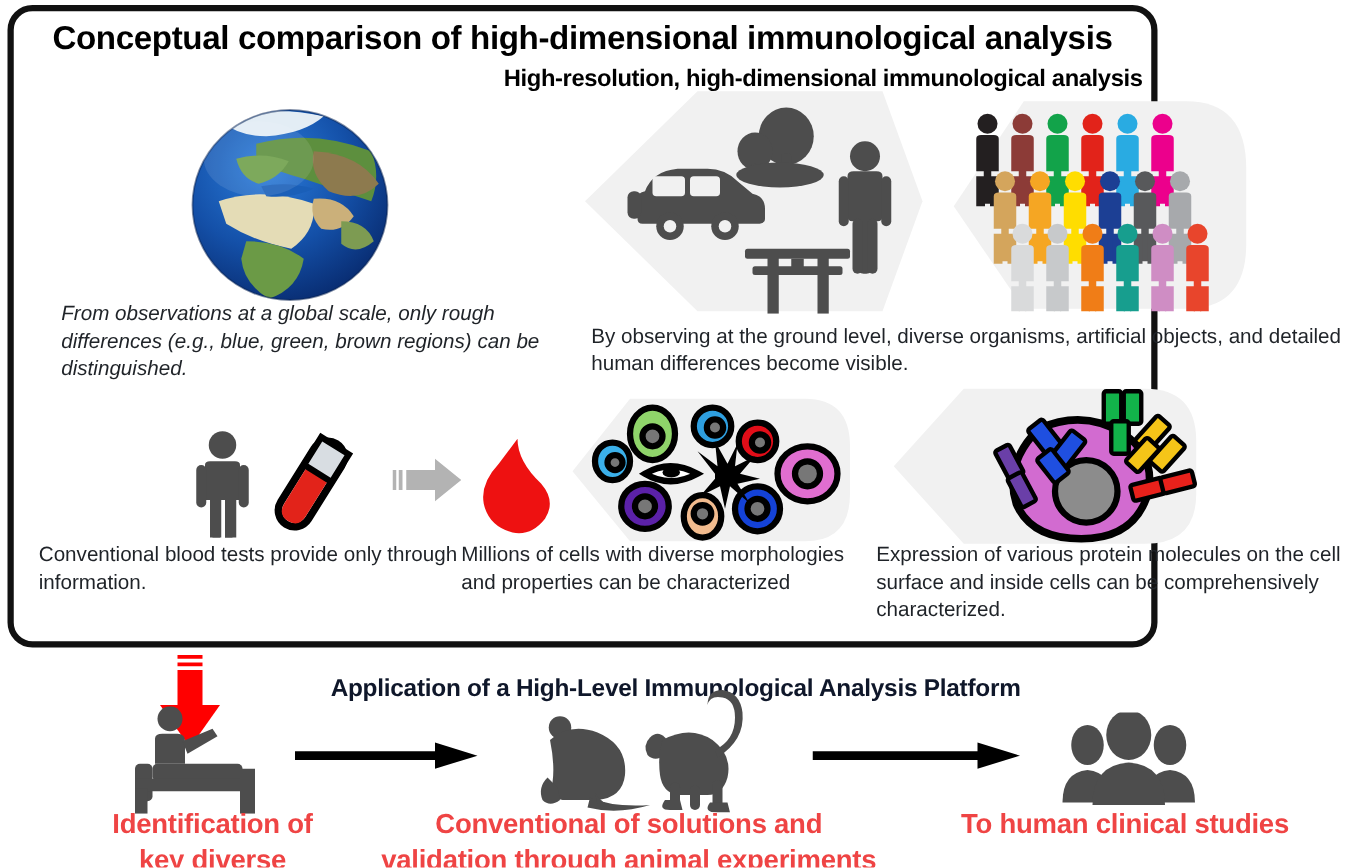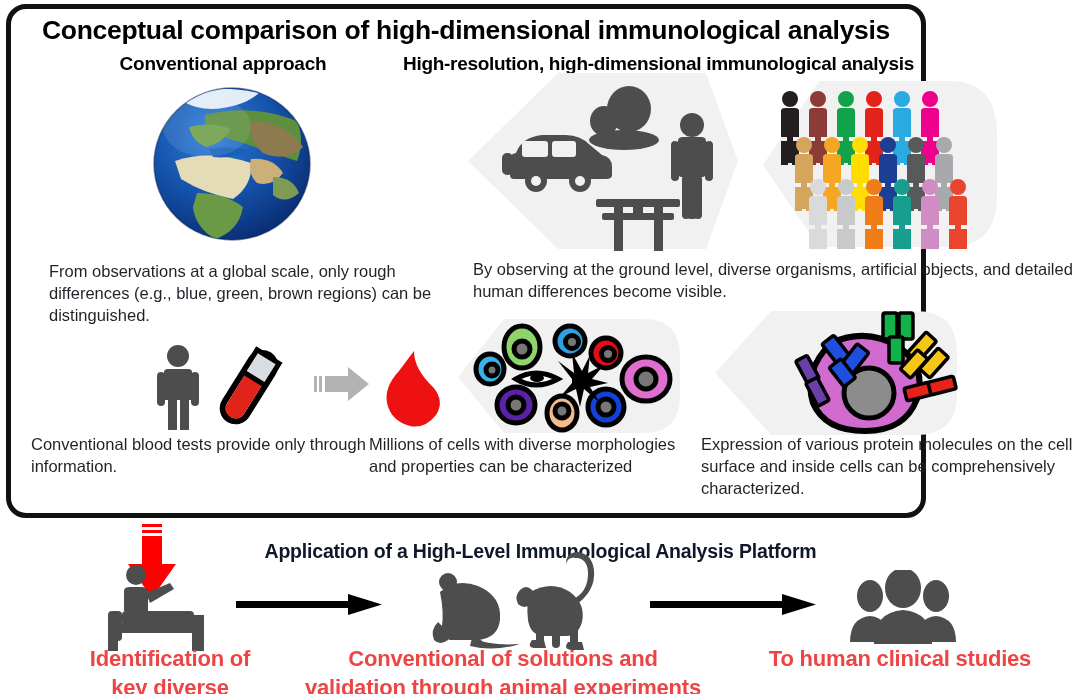--- a/index.html
+++ b/index.html
@@ -24,21 +24,21 @@
   }
   #col-head-right{
     position:absolute;left:392px;top:44px;width:680px;text-align:left;
     font-size:19px;font-weight:bold;letter-spacing:-0.3px;color:#000;
   }
 
   .caption{
     position:absolute;font-size:16.5px;line-height:1.33;color:#1f2328;
     font-family:"Liberation Sans", sans-serif;
   }
-  #cap-globe{left:38px;top:252px;width:400px;}
+  #cap-globe{left:38px;top:232px;width:400px;font-style:italic;}
   #cap-ground{left:462px;top:250px;width:600px;}
   #cap-blood{left:20px;top:425px;width:335px;}
   #cap-cells{left:358px;top:425px;width:320px;}
   #cap-protein{left:690px;top:425px;width:382px;}
 
   
   .art{position:absolute;}
   #art-globe{left:136px;top:72px;width:170px;height:166px;}
   #art-ground{left:455px;top:62px;width:275px;height:180px;}
   #art-crowd{left:748px;top:70px;width:245px;height:170px;}
@@ -69,21 +69,20 @@
   #lbl-animals{left:268px;top:645px;width:470px;}
   #lbl-human{left:740px;top:645px;width:320px;}
 </style>
 </head>
 <body>
 
 <div id="top-panel">
 
   <div id="main-title">Conceptual comparison of high-dimensional immunological analysis</div>
 
-  <div id="col-head-left">Conventional approach</div>
   <div id="col-head-right">High-resolution, high-dimensional immunological analysis</div>
 
   <div class="art" id="art-globe">
     <svg width="170" height="166" viewBox="0 0 170 166">
       <defs>
         <radialGradient id="gOcean" cx="38%" cy="30%" r="78%">
           <stop offset="0%" stop-color="#2b7ddb"></stop>
           <stop offset="55%" stop-color="#1450a8"></stop>
           <stop offset="100%" stop-color="#07286b"></stop>
         </radialGradient>

